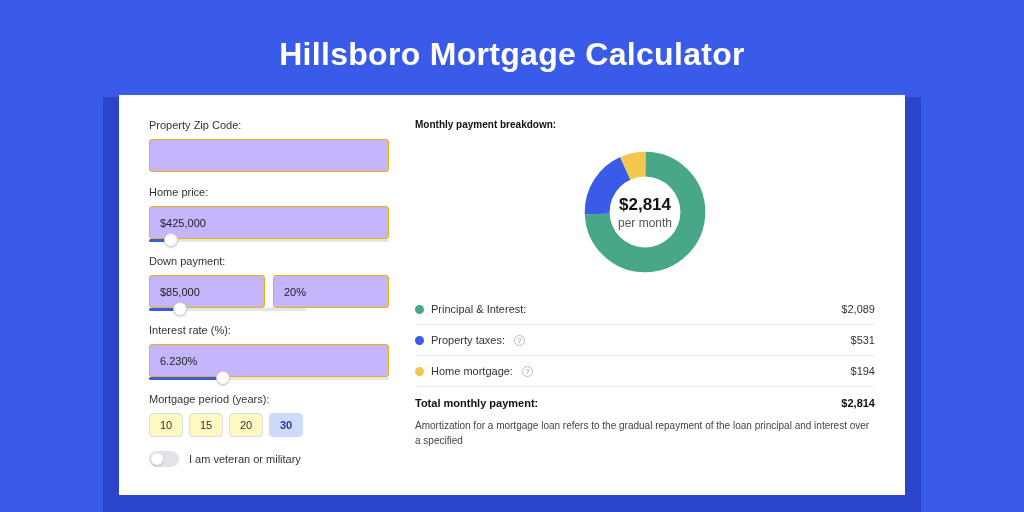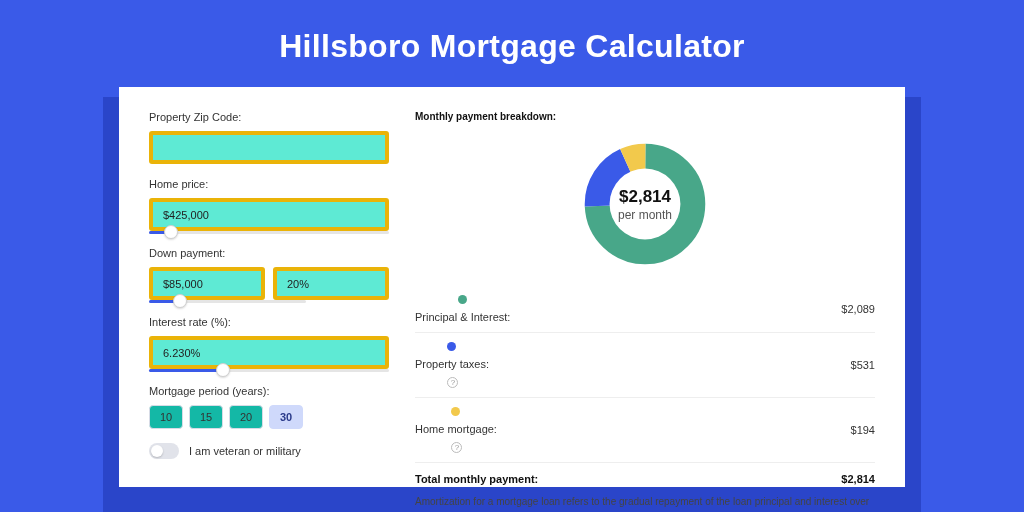--- a/index.html
+++ b/index.html
@@ -3,21 +3,21 @@
 <meta charset="utf-8">
 <style>
   * { box-sizing: border-box; margin: 0; padding: 0; }
   html, body { width: 1024px; height: 512px; overflow: hidden; font-family: -apple-system, BlinkMacSystemFont, "Segoe UI", Arial, sans-serif; }
   body { background: #3a5ae8; }
   .page-title {
     color: #fff;
     text-align: center;
     font-size: 32px;
     font-weight: 700;
-    padding: 28px 0 22px 0;
+    padding: 36px 0 22px 0;
     letter-spacing: 0.3px;
   }
   .card {
     background: #fff;
     width: 786px;
     margin: 0 auto;
     position: relative;
     padding: 24px 30px 0 30px;
     display: flex;
     gap: 26px;
@@ -37,26 +37,26 @@
 
   .field-label {
     font-size: 11px;
     color: #333;
     margin-bottom: 8px;
     display: block;
   }
   .input, .input-small {
     width: 100%;
     height: 33px;
-    border: 4px solid #eab308;
+    border: 1px solid #eab308;
     border-radius: 3px;
     padding: 0 10px;
     font-size: 11px;
     color: #222;
-    background: #5eead4;
+    background: #c4b5fd;
   }
   .input-row { display: flex; gap: 8px; }
   .input-row .input { flex: 1; }
   .input-row .pct { width: 72px; }
 
   .group { margin-bottom: 14px; }
   .group-slider { margin-bottom: 6px; }
 
   .slider-wrap { position: relative; height: 14px; margin-top: -4px; }
   .slider-track {
@@ -75,21 +75,21 @@
     transform: translateX(-50%);
   }
 
   .pill-row { display: flex; gap: 6px; }
   .pill {
     width: 34px; height: 24px;
     border: 1px solid #d7dbe6;
     border-radius: 4px;
     font-size: 11px;
     display: flex; align-items: center; justify-content: center;
-    color: #333; background: #14b8a6; cursor: pointer;
+    color: #333; background: #fef9c3; cursor: pointer;
   }
   .pill.active { background: #cfd9fb; border-color: #cfd9fb; color: #2a3a8a; font-weight: 600; }
 
   .toggle-row { display: flex; align-items: center; gap: 10px; margin-top: 12px; }
   .toggle {
     width: 30px; height: 16px; background: #e1e3ea; border-radius: 10px; position: relative;
   }
   .toggle-knob {
     position: absolute; left: 2px; top: 2px; width: 12px; height: 12px;
     background: #fff; border-radius: 50%; box-shadow: 0 1px 2px rgba(0,0,0,0.2);
@@ -106,21 +106,21 @@
   }
   .donut-amount { font-size: 17px; font-weight: 700; color: #111; }
   .donut-sub { font-size: 12px; color: #555; margin-top: 1px; }
 
   .br-row {
     display: flex; align-items: center; justify-content: space-between;
     padding: 9px 0; border-bottom: 1px solid #eee;
     font-size: 11px; color: #333;
   }
   .br-row.total { font-weight: 700; color: #111; border-bottom: none; padding-top: 10px; }
-  .br-label { display: flex; align-items: center; gap: 7px; flex-direction: column; }
+  .br-label { display: flex; align-items: center; gap: 7px; }
   .dot { width: 9px; height: 9px; border-radius: 50%; display: inline-block; }
   .info {
     width: 11px; height: 11px; border: 1px solid #bbb; border-radius: 50%;
     display: inline-flex; align-items: center; justify-content: center;
     font-size: 8px; color: #999; margin-left: 2px;
   }
 
   .amort-title { font-size: 11px; font-weight: 700; margin-top: 22px; margin-bottom: 10px; color: #111;}
   .amort-text { font-size: 10px; color: #444; line-height: 1.5; }
 </style>

